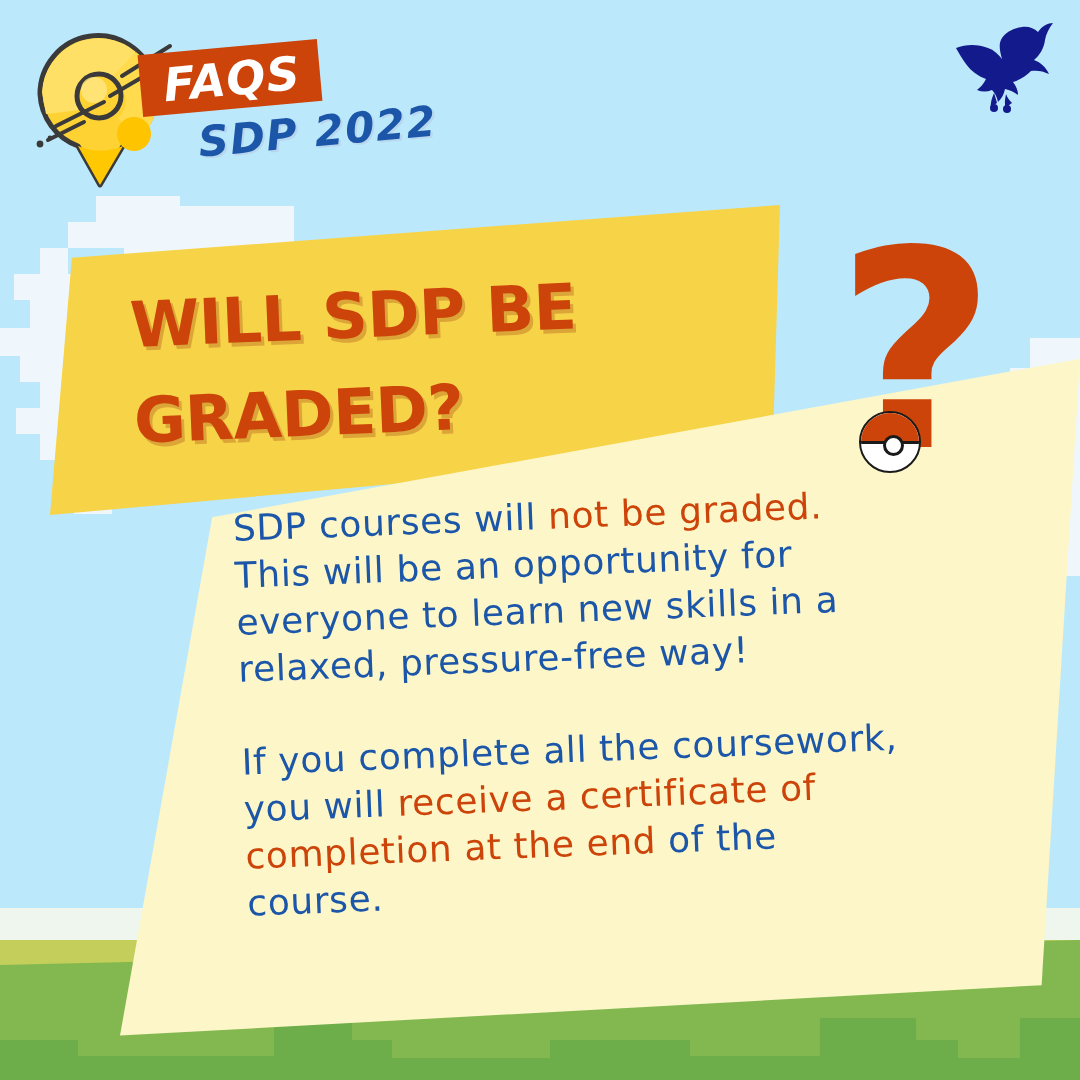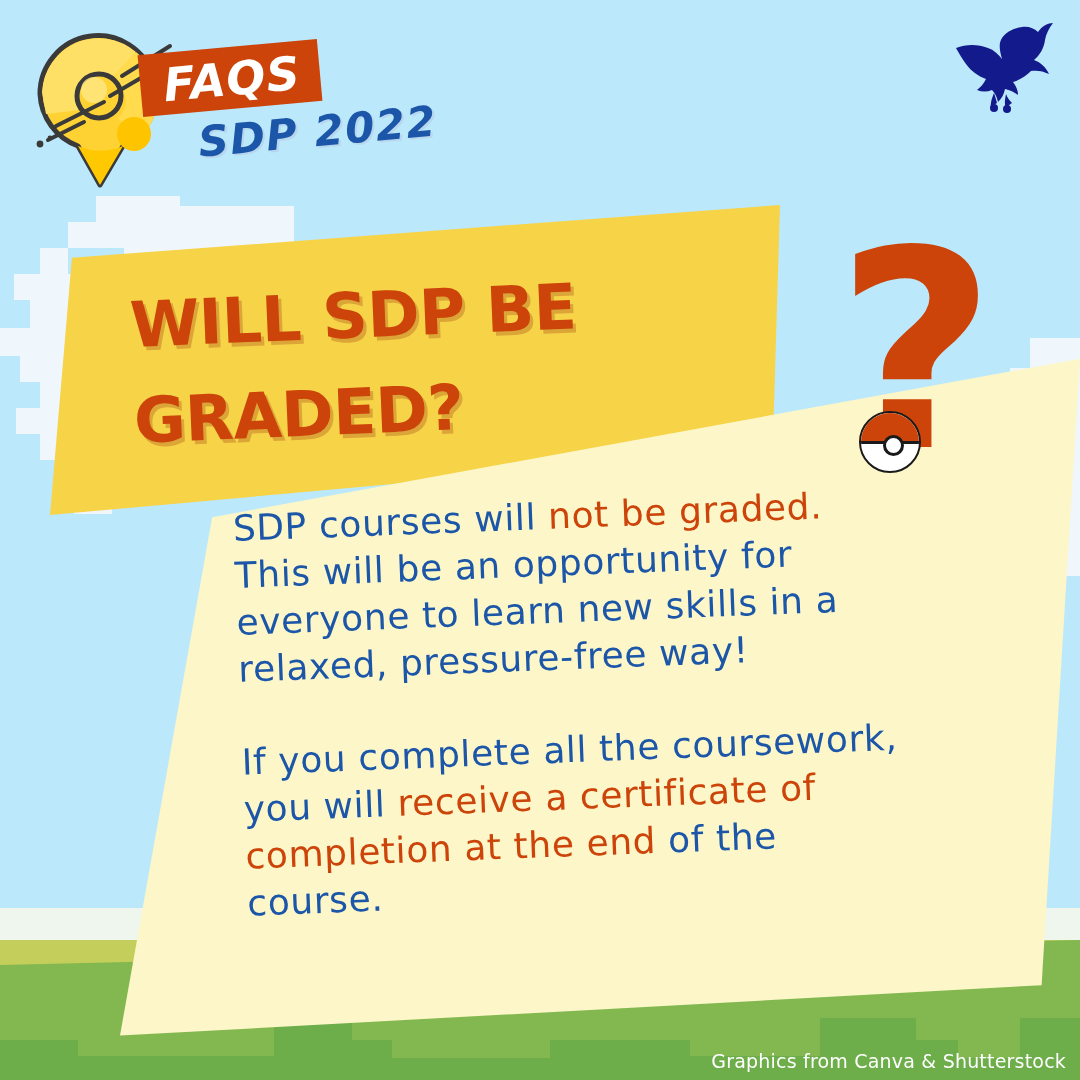--- a/index.html
+++ b/index.html
@@ -225,15 +225,14 @@
     <p><span>If you complete all the coursework, you will </span><span class="hl">receive a certificate of completion at the end</span><span> of the course.</span></p>
   </div>
 
   <div class="qmark">?</div>
   <div class="pokeball-small">
     <div class="top"></div>
     <div class="band"></div>
     <div class="btn"></div>
   </div>
 
-  <div class="credit">Graphics from Canva &amp; Shutterstock</div>
 
 </div>
 
 </body></html>

